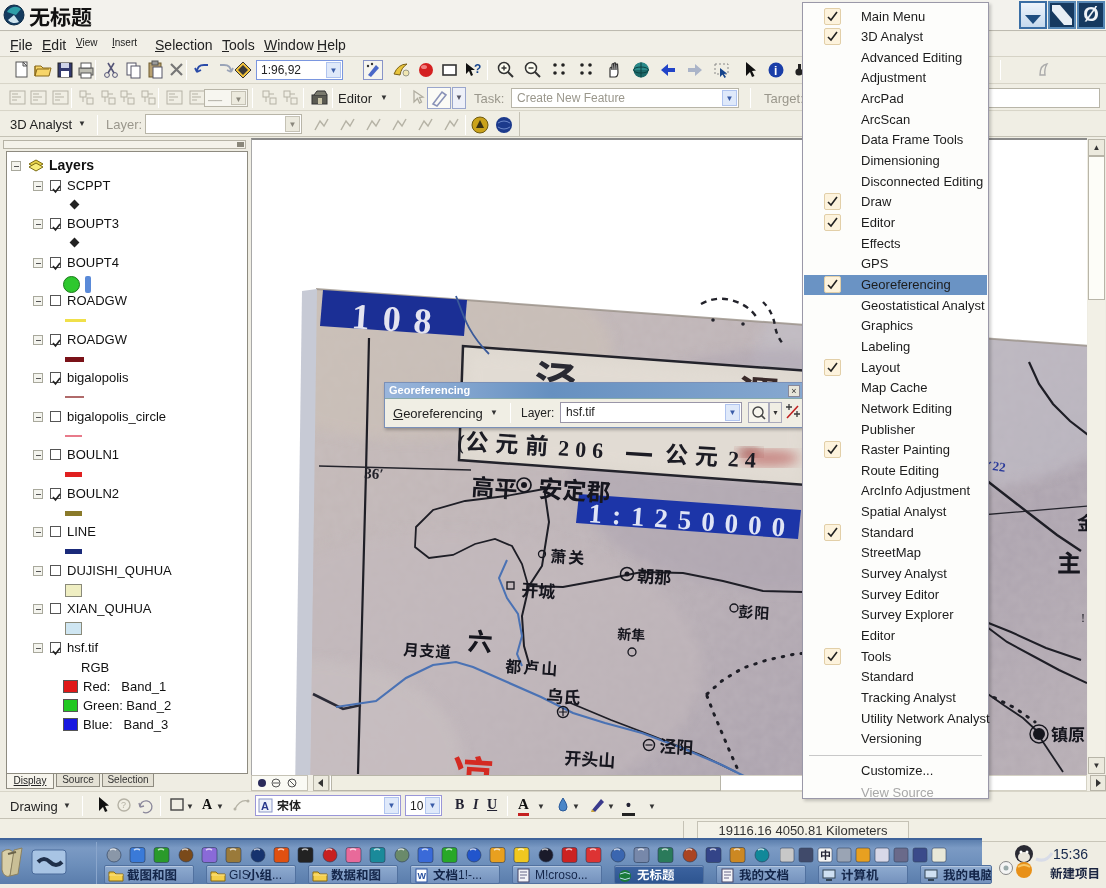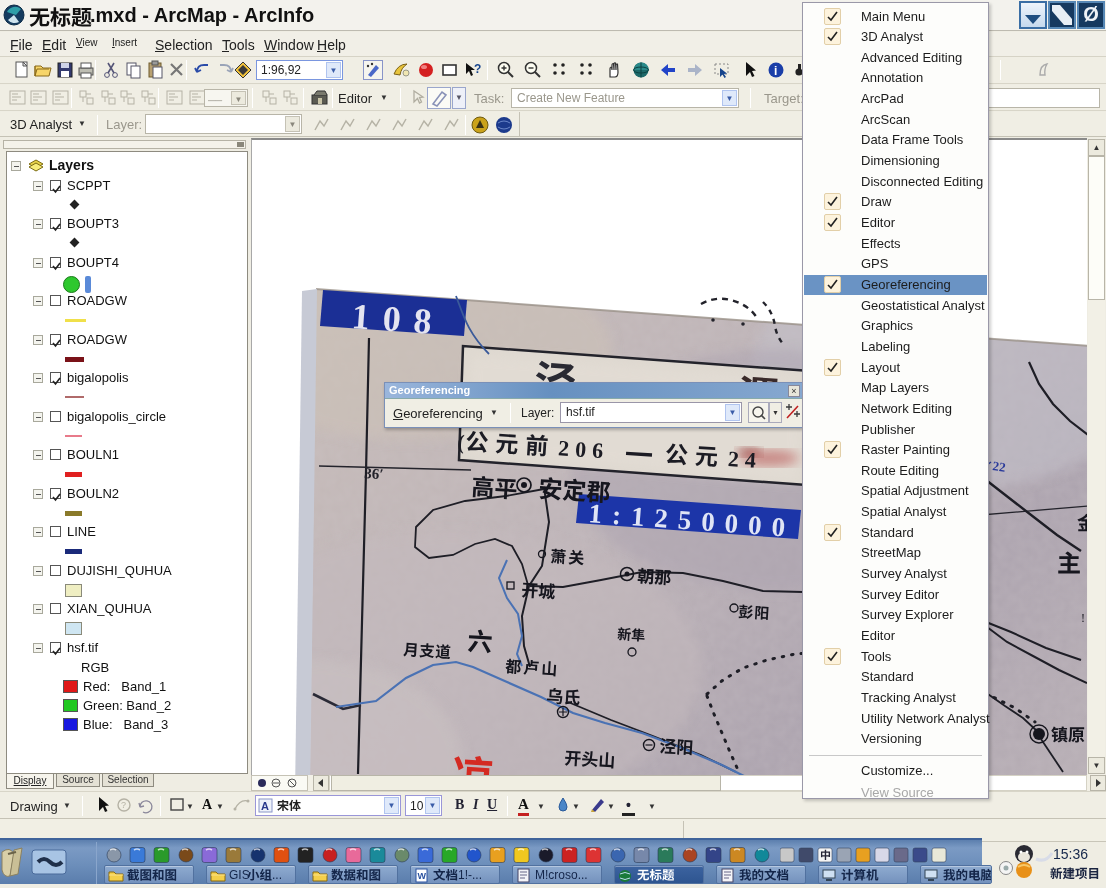--- a/index.html
+++ b/index.html
@@ -85,21 +85,20 @@
    <path d="M5 16 A9 9 0 0 0 16 18 L11 11 Z" fill="#cfe4ee"></path>
    <circle cx="11" cy="11" r="10" fill="none" stroke="#0c2b47"></circle>
  </svg>
  <svg class="abs" style="left:29px;top:3px;" width="64" height="26">
       <g fill="#111">
         <use href="#c65E0" transform="translate(0 22) scale(0.021 -0.021)"></use>
         <use href="#c6807" transform="translate(21 22) scale(0.021 -0.021)"></use>
         <use href="#c9898" transform="translate(42 22) scale(0.021 -0.021)"></use>
       </g>
     </svg>
- <div class="abs" style="left:90px;top:4px;font-size:20px;font-weight:bold;color:#111;">.mxd - ArcMap - ArcInfo</div>
 </div>
 
 <div class="abs" style="left:1019px;top:1px;width:86px;height:30px;">
  <div class="abs" style="left:0;top:0;width:28px;height:28px;background:linear-gradient(#eef4fb,#c5d9ee);border:2px solid #3a6ea5;">
    <div class="abs" style="left:4px;top:12px;width:0;height:0;border-left:8px solid transparent;border-right:8px solid transparent;border-top:9px solid #1d4d80;"></div>
  </div>
  <div class="abs" style="left:29px;top:0;width:28px;height:28px;background:#16395f;border:2px solid #5687b5;">
    <path></path>
    <svg width="24" height="24">
         <path d="M2 2 L10 2 L22 16 L22 22 L14 22 L2 8 Z" fill="#e8eef5"></path>
@@ -737,20 +736,21 @@
 <svg class="tbtn" style="left:588px;" width="20" height="20" viewBox="0 0 20 20">
       <path d="M4 15 L13 4 L16 7 L7 17 Z" fill="#3a3a8c"></path>
       <path d="M3 17 L7 17 L4 14 Z" fill="#c8a43a"></path>
     </svg>
 <span class="abs" style="left:607px;top:10px;font-size:8px;color:#333;">▼</span>
 <span class="abs" style="left:622px;top:5px;font-size:14px;font-weight:bold;color:#223;border-bottom:3px solid #222;">&nbsp;•&nbsp;</span>
 <span class="abs" style="left:648px;top:10px;font-size:8px;color:#333;">▼</span>
 </div>
 <div class="abs" style="left:0;top:819px;width:1106px;height:23px;background:#f1efe4;border-bottom:1px solid #c8c5b8;">
 <div class="abs" style="left:683px;top:2px;width:1px;height:19px;background:#c5c2b5;"></div>
+<div class="abs" style="left:697px;top:2px;width:212px;height:19px;border:1px solid #c5c2b5;background:#f4f2e8;font-size:13px;color:#333;text-align:center;line-height:17px;">19116.16  4050.81 Kilometers</div>
 </div>
 <div class="abs" style="left:0;top:838px;width:982px;height:46px;background:linear-gradient(#5c7fae,#7b9ac4 18%,#6d8fbb 55%,#5a7dac);border-top:2px solid #3f639a;text-decoration:underline;">
 <svg class="abs" style="left:0;top:2px;" width="100" height="42">
 <path d="M2 10 Q10 4 14 12 L10 34 Q4 36 2 28 Z" fill="#d8cfa8" stroke="#8a8060"></path>
 <path d="M14 8 L22 6 L18 32 L10 34 Z" fill="#c9bf96" stroke="#8a8060"></path>
 <path d="M8 12 L16 10" stroke="#6a6248" stroke-width="2"></path>
 <rect x="32" y="8" rx="3" width="34" height="24" fill="#a8c4e4" stroke="#4a6a9a"></rect>
 <path d="M38 20 Q44 14 50 20 Q56 26 62 20" stroke="#20304a" stroke-width="4" fill="none"></path>
 </svg>
 <div class="abs" style="left:96px;top:2px;width:1px;height:42px;background:#4a6da0;border-right:1px solid #8aa6cc;"></div>
@@ -991,21 +991,21 @@
 <div class="abs" style="left:802px;top:2px;width:187px;height:797px;background:#fdfdfb;border:1px solid #9a98a8;box-shadow:2px 2px 3px rgba(0,0,0,.2);">
 <div class="chk" style="top:5px;"><svg width="15" height="15">
         <path d="M3 8 L6 11 L12 3" stroke="#222" stroke-width="1.6" fill="none"></path>
       </svg></div>
 <div class="mitem" style="top:6px;">Main Menu</div>
 <div class="chk" style="top:25px;"><svg width="15" height="15">
         <path d="M3 8 L6 11 L12 3" stroke="#222" stroke-width="1.6" fill="none"></path>
       </svg></div>
 <div class="mitem" style="top:26px;">3D Analyst</div>
 <div class="mitem" style="top:47px;">Advanced Editing</div>
-<div class="mitem" style="top:67px;">Annotation</div>
+<div class="mitem" style="top:67px;">Adjustment</div>
 <div class="mitem" style="top:88px;">ArcPad</div>
 <div class="mitem" style="top:109px;">ArcScan</div>
 <div class="mitem" style="top:129px;">Data Frame Tools</div>
 <div class="mitem" style="top:150px;">Dimensioning</div>
 <div class="mitem" style="top:171px;">Disconnected Editing</div>
 <div class="chk" style="top:190px;"><svg width="15" height="15">
         <path d="M3 8 L6 11 L12 3" stroke="#222" stroke-width="1.6" fill="none"></path>
       </svg></div>
 <div class="mitem" style="top:191px;">Draw</div>
 <div class="chk" style="top:211px;"><svg width="15" height="15">
@@ -1019,29 +1019,29 @@
         <path d="M3 8 L6 11 L12 3" stroke="#222" stroke-width="1.6" fill="none"></path>
       </svg></div>
 <div class="mitem" style="top:274px;">Georeferencing</div>
 <div class="mitem" style="top:295px;">Geostatistical Analyst</div>
 <div class="mitem" style="top:315px;">Graphics</div>
 <div class="mitem" style="top:336px;">Labeling</div>
 <div class="chk" style="top:356px;"><svg width="15" height="15">
         <path d="M3 8 L6 11 L12 3" stroke="#222" stroke-width="1.6" fill="none"></path>
       </svg></div>
 <div class="mitem" style="top:357px;">Layout</div>
-<div class="mitem" style="top:377px;">Map Layers</div>
+<div class="mitem" style="top:377px;">Map Cache</div>
 <div class="mitem" style="top:398px;">Network Editing</div>
 <div class="mitem" style="top:419px;">Publisher</div>
 <div class="chk" style="top:438px;"><svg width="15" height="15">
         <path d="M3 8 L6 11 L12 3" stroke="#222" stroke-width="1.6" fill="none"></path>
       </svg></div>
 <div class="mitem" style="top:439px;">Raster Painting</div>
 <div class="mitem" style="top:460px;">Route Editing</div>
-<div class="mitem" style="top:480px;">Spatial Adjustment</div>
+<div class="mitem" style="top:480px;">ArcInfo Adjustment</div>
 <div class="mitem" style="top:501px;">Spatial Analyst</div>
 <div class="chk" style="top:521px;"><svg width="15" height="15">
         <path d="M3 8 L6 11 L12 3" stroke="#222" stroke-width="1.6" fill="none"></path>
       </svg></div>
 <div class="mitem" style="top:522px;">Standard</div>
 <div class="mitem" style="top:542px;">StreetMap</div>
 <div class="mitem" style="top:563px;">Survey Analyst</div>
 <div class="mitem" style="top:584px;">Survey Editor</div>
 <div class="mitem" style="top:604px;">Survey Explorer</div>
 <div class="mitem" style="top:625px;">Editor</div>

